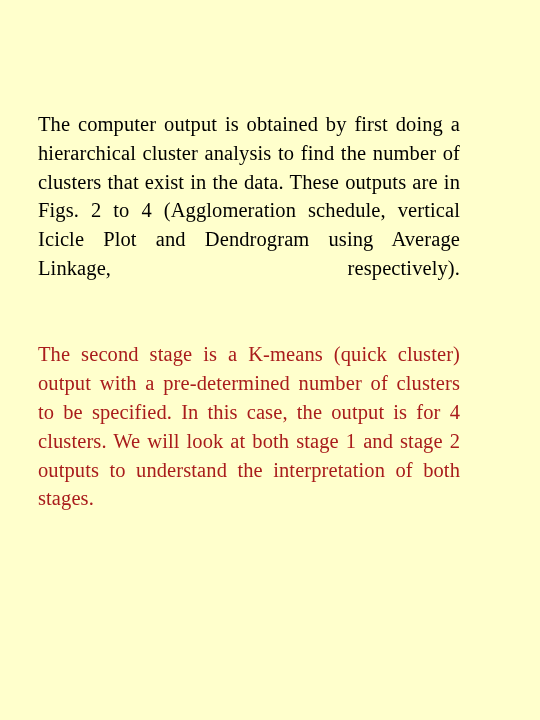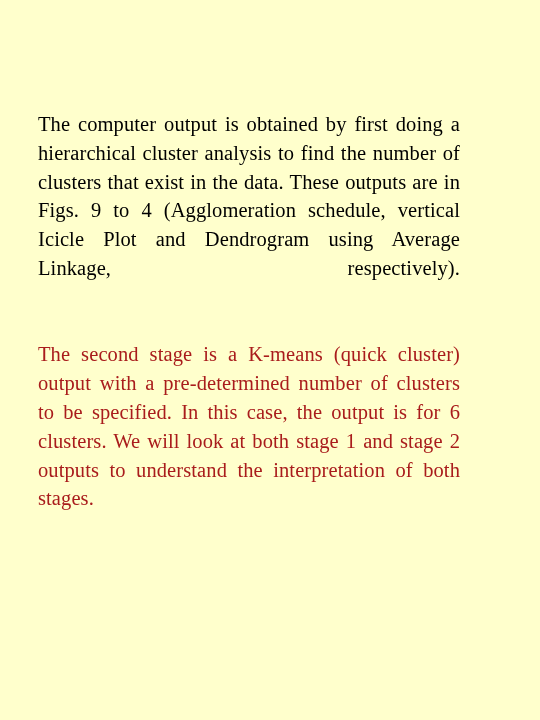--- a/index.html
+++ b/index.html
@@ -48,19 +48,19 @@
     width: 100%;
   }
 </style>
 </head>
 <body>
 
 <div id="slide" style="background: rgb(255, 255, 204);">
 
   <div id="content-body">
 
-    <p class="para para-black" style="color: rgb(0, 0, 0);">The computer output is obtained by first doing a hierarchical cluster analysis to find the number of clusters that exist in the data. These outputs are in Figs. 9 to 4 (Agglomeration schedule, vertical Icicle Plot and Dendrogram using Average Linkage, respectively).</p>
+    <p class="para para-black" style="color: rgb(0, 0, 0);">The computer output is obtained by first doing a hierarchical cluster analysis to find the number of clusters that exist in the data. These outputs are in Figs. 2 to 4 (Agglomeration schedule, vertical Icicle Plot and Dendrogram using Average Linkage, respectively).</p>
 
-    <p class="para para-red" style="color: rgb(169, 28, 28);">The second stage is a K-means (quick cluster) output with a pre-determined number of clusters to be specified. In this case, the output is for 6 clusters. We will look at both stage 1 and stage 2 outputs to understand the interpretation of both stages.</p>
+    <p class="para para-red" style="color: rgb(169, 28, 28);">The second stage is a K-means (quick cluster) output with a pre-determined number of clusters to be specified. In this case, the output is for 4 clusters. We will look at both stage 1 and stage 2 outputs to understand the interpretation of both stages.</p>
 
   </div>
 
 </div>
 
 </body></html>

